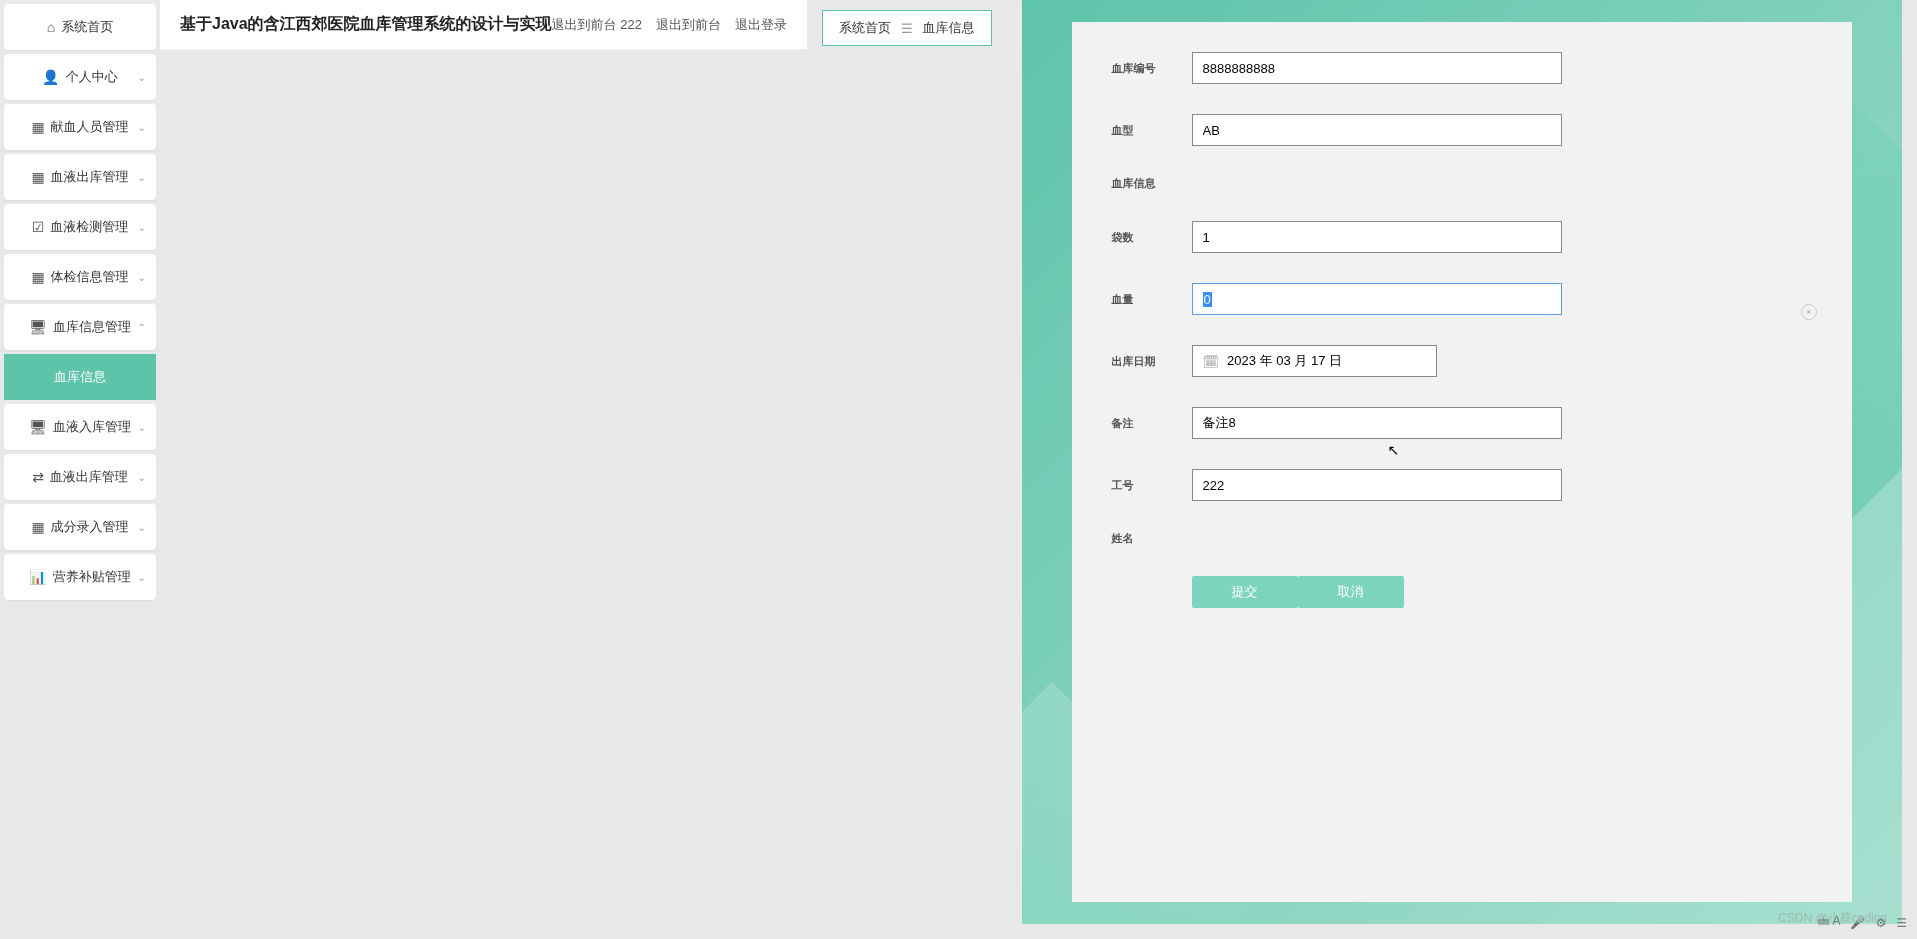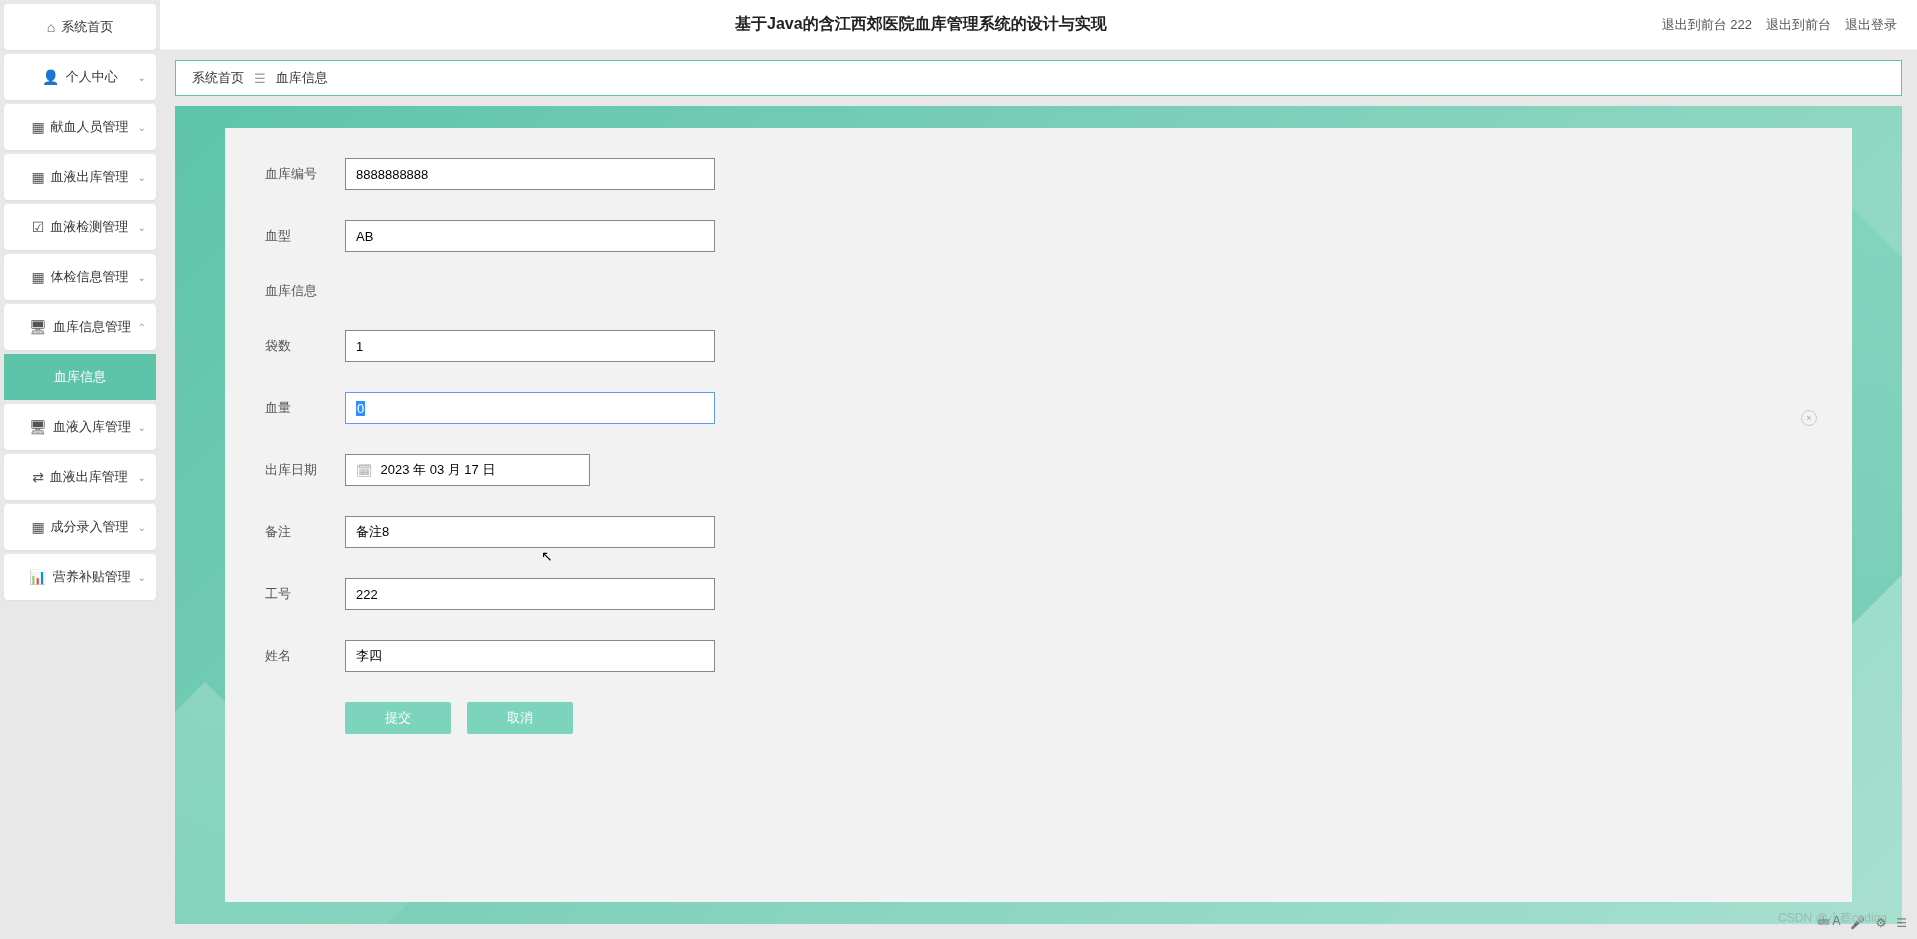--- a/index.html
+++ b/index.html
@@ -54,21 +54,21 @@
       font-size: 10px;
       color: #999;
     }
     .sidebar-item .icon {
       font-size: 14px;
       color: #555;
     }
     .main {
       flex: 1;
       display: flex;
-      flex-direction: column;
+      flex-direction: row;
       background: #e8e8e8;
     }
     .header {
       height: 50px;
       background: #fff;
       display: flex;
       align-items: center;
       justify-content: space-between;
       padding: 0 20px;
       border-bottom: 1px solid #eee;
@@ -142,22 +142,23 @@
       overflow-y: auto;
     }
     .form-row {
       display: flex;
       align-items: center;
       margin-bottom: 30px;
     }
     .form-label {
       width: 80px;
       text-align: left;
-      font-size: 13px;
+      font-size: 11px;
       color: #555;
+      font-weight: bold;
     }
     .form-input {
       width: 370px;
       height: 32px;
       border: 1px solid #888;
       background: #fff;
       padding: 0 10px;
       font-size: 13px;
       outline: none;
     }
@@ -174,21 +175,21 @@
       padding: 0 10px;
       font-size: 13px;
       gap: 8px;
     }
     .date-icon {
       color: #999;
       font-size: 13px;
     }
     .form-buttons {
       display: flex;
-      gap: 16px;
+      gap: 0;
       margin-left: 80px;
       margin-top: 10px;
     }
     .btn {
       width: 106px;
       height: 32px;
       border: none;
       background: #7dd4bc;
       color: #fff;
       font-size: 13px;
@@ -372,21 +373,20 @@
           <input class="form-input" value="备注8" style="">
         </div>
 
         <div class="form-row">
           <div class="form-label">工号</div>
           <input class="form-input" value="222" style="">
         </div>
 
         <div class="form-row">
           <div class="form-label">姓名</div>
-          <input class="form-input" value="李四" style="">
         </div>
 
         <div class="form-buttons">
           <button class="btn">提交</button>
           <button class="btn">取消</button>
         </div>
 
         <div class="cursor-icon">↖</div>
       </div>
     </div>

